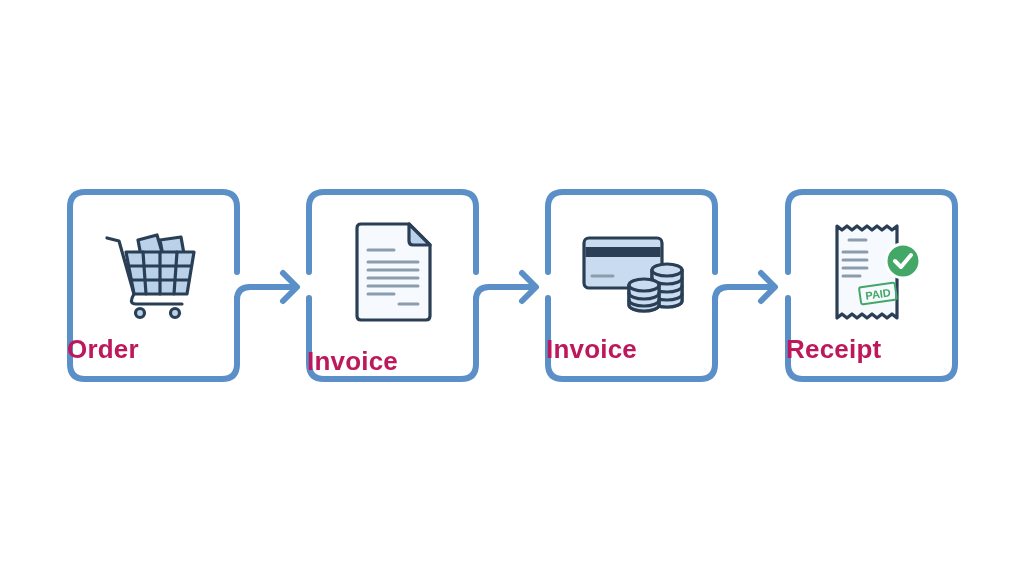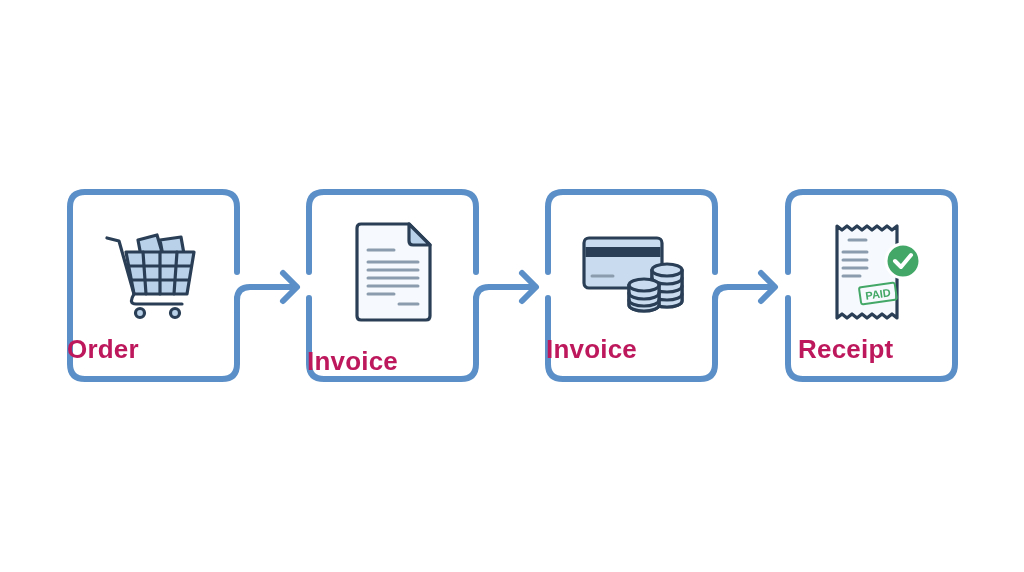--- a/index.html
+++ b/index.html
@@ -111,13 +111,13 @@
     <g>
       <circle cx="903" cy="261" r="17" fill="#43a867" stroke="#ffffff" stroke-width="3"></circle>
       <path d="M895 261 L901 267 L911 255" fill="none" stroke="#ffffff" stroke-width="4" stroke-linecap="round" stroke-linejoin="round"></path>
     </g>
   </g>
 </svg>
 
 <div class="step-label" style="left:67px; top:334px;">Order</div>
 <div class="step-label" style="left:307px; top:334px;margin-top:12px;">Invoice</div>
 <div class="step-label" style="left:546px; top:334px;">Invoice</div>
-<div class="step-label" style="left:786px; top:334px;margin-left:12px;">Receipt</div>
+<div class="step-label" style="left:786px; top:334px;">Receipt</div>
 
 </body></html>

